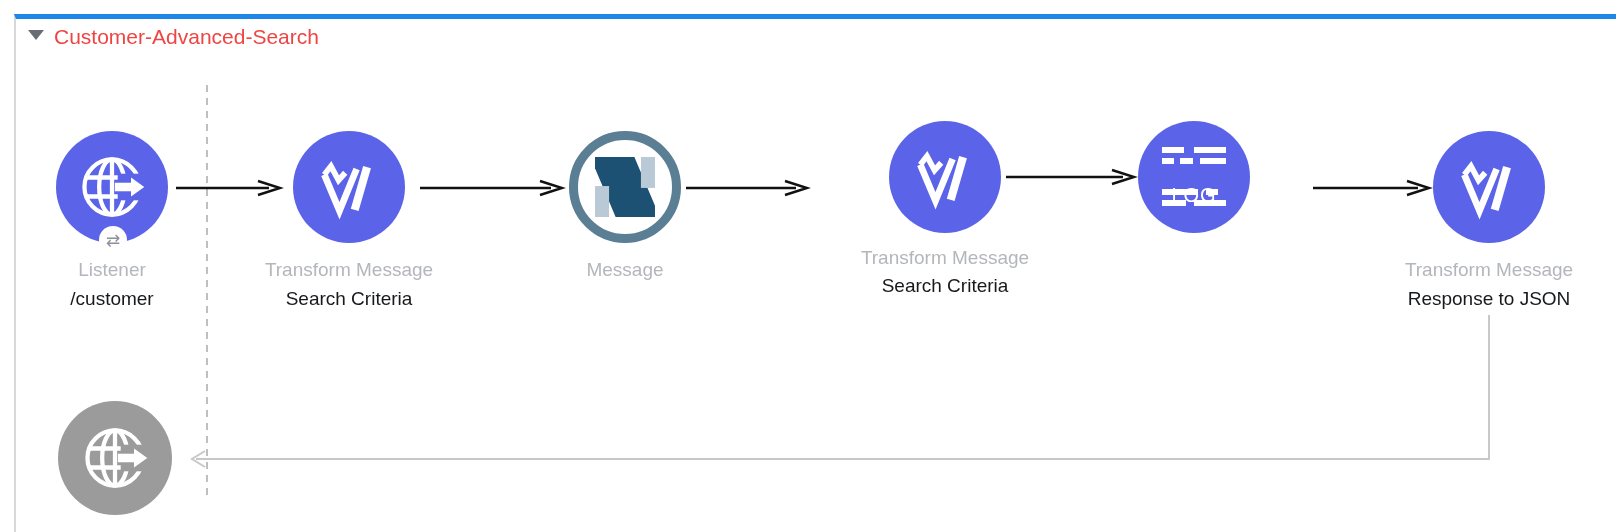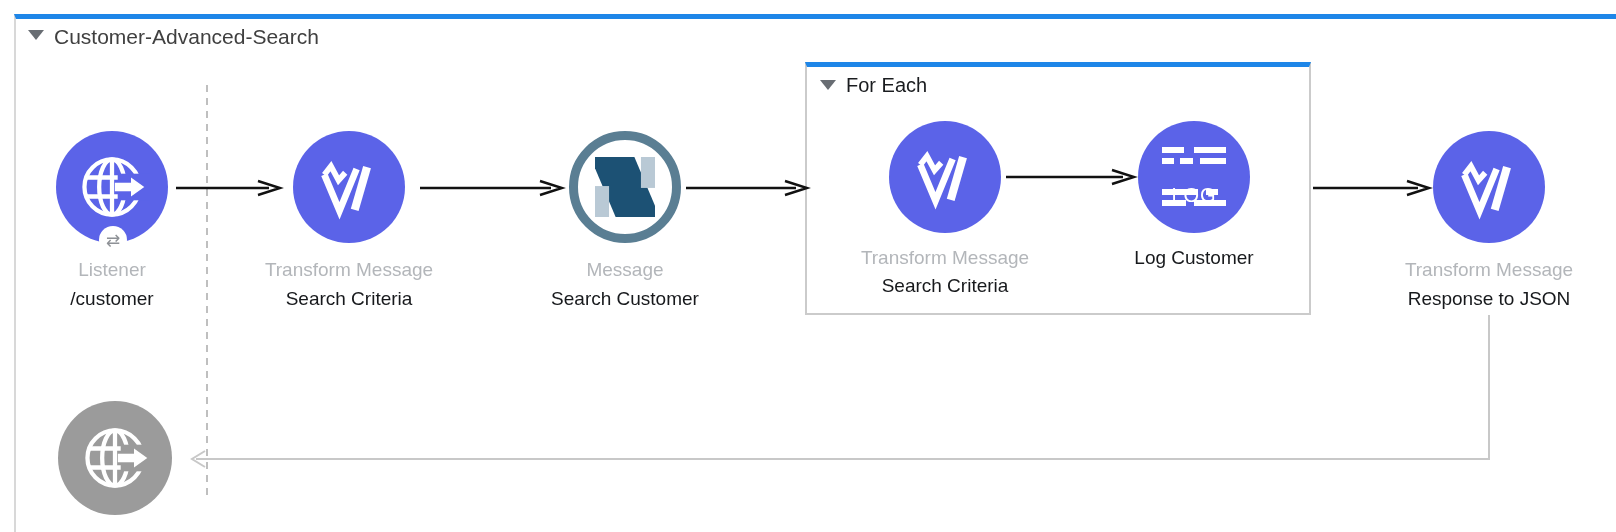--- a/index.html
+++ b/index.html
@@ -12,21 +12,21 @@
     position:absolute;left:14px;top:14px;width:1602px;height:518px;
     border-top:5px solid #1e86e8;border-left:2px solid #d8d8d8;
     background:transparent;z-index:0;box-sizing:border-box;
   }
   .tri{
     width:0;height:0;border-left:8px solid transparent;border-right:8px solid transparent;
     border-top:10px solid #686d73;
   }
   .flow-title-tri{position:absolute;left:28px;top:30px;}
   .flow-title{
-    position:absolute;left:54px;top:25px;font-size:21px;color:#404040;white-space:nowrap;
+    position:absolute;left:54px;top:25px;font-size:21px;color:#ef4444;white-space:nowrap;
   }
   
   .scope{
     position:absolute;left:805px;top:62px;width:506px;height:253px;
     background:#ffffff;border:2px solid #cbcbcb;border-top:5px solid #1e86e8;
     box-sizing:border-box;z-index:1;
   }
   .scope-tri{position:absolute;left:13px;top:13px;}
   .scope-title{position:absolute;left:39px;top:7px;font-size:20px;color:#1a1c1f;white-space:nowrap;}
   
@@ -63,24 +63,20 @@
 </style>
 </head>
 <body>
 
 <div class="canvas">
 
   <div class="flow-container"></div>
   <div class="tri flow-title-tri"></div>
   <div class="flow-title">Customer-Advanced-Search</div>
 
-  <div class="scope">
-    <div class="tri scope-tri"></div>
-    <div class="scope-title">For Each</div>
-  </div>
 
   <svg class="wires" width="1616" height="532" viewBox="0 0 1616 532">
 
     <line x1="207" y1="85" x2="207" y2="497" stroke="#bfbfbf" stroke-width="2" stroke-dasharray="7 6"></line>
 
     <g stroke="#111111" stroke-width="2.4" fill="none">
       <path d="M176,188 H269"></path>
         <path d="M258,181 L280,188 L258,195"></path>
       <path d="M420,188 H551"></path>
         <path d="M540,181 L562,188 L540,195"></path>
@@ -134,21 +130,20 @@
 
   <div class="node-circle ring" style="left:569px;top:131px;">
     <svg width="60" height="60" viewBox="-32 -32 64 64">
       <path d="M-32,-32 L10,-32 L32,20 L32,32 L-10,32 L-32,-20 Z" fill="#1c5174"></path>
       <rect x="-32" y="-1" width="15" height="33" fill="#b9c9d5"></rect>
       <rect x="17" y="-32" width="15" height="33" fill="#b9c9d5"></rect>
     </svg>
   </div>
   <div class="labels" style="left:495px;top:255px;">
     <div class="lab-type">Message</div>
-    <div class="lab-name">Search Customer</div>
   </div>
 
   <div class="node-circle purple" style="left:889px;top:121px;">
     <svg width="76" height="76" viewBox="-40 -40 80 80">
       <g stroke="#ffffff" fill="none" stroke-linejoin="miter">
         <path d="M-26,-13 L-10,25 L8,-19" stroke-width="7"></path>
         <path d="M-26,-13 L-19,-22 L-11,-7 L-4,-15" stroke-width="6"></path>
         <path d="M19,-21 L6,24" stroke-width="8.5"></path>
       </g>
     </svg>
@@ -166,21 +161,20 @@
       <div class="bar" style="left:18px;top:13px;width:13px;"></div>
       <div class="bar" style="left:38px;top:13px;width:26px;"></div>
       <div class="log-text">LOG</div>
       <div class="bar" style="left:0;top:44px;width:36px;"></div>
       <div class="bar" style="left:44px;top:44px;width:12px;"></div>
       <div class="bar" style="left:0;top:55px;width:24px;"></div>
       <div class="bar" style="left:32px;top:55px;width:32px;"></div>
     </div>
   </div>
   <div class="labels in-scope" style="left:1064px;top:244px;">
-    <div class="lab-name">Log Customer</div>
   </div>
 
   <div class="node-circle purple" style="left:1433px;top:131px;">
     <svg width="76" height="76" viewBox="-40 -40 80 80">
       <g stroke="#ffffff" fill="none" stroke-linejoin="miter">
         <path d="M-26,-13 L-10,25 L8,-19" stroke-width="7"></path>
         <path d="M-26,-13 L-19,-22 L-11,-7 L-4,-15" stroke-width="6"></path>
         <path d="M19,-21 L6,24" stroke-width="8.5"></path>
       </g>
     </svg>

